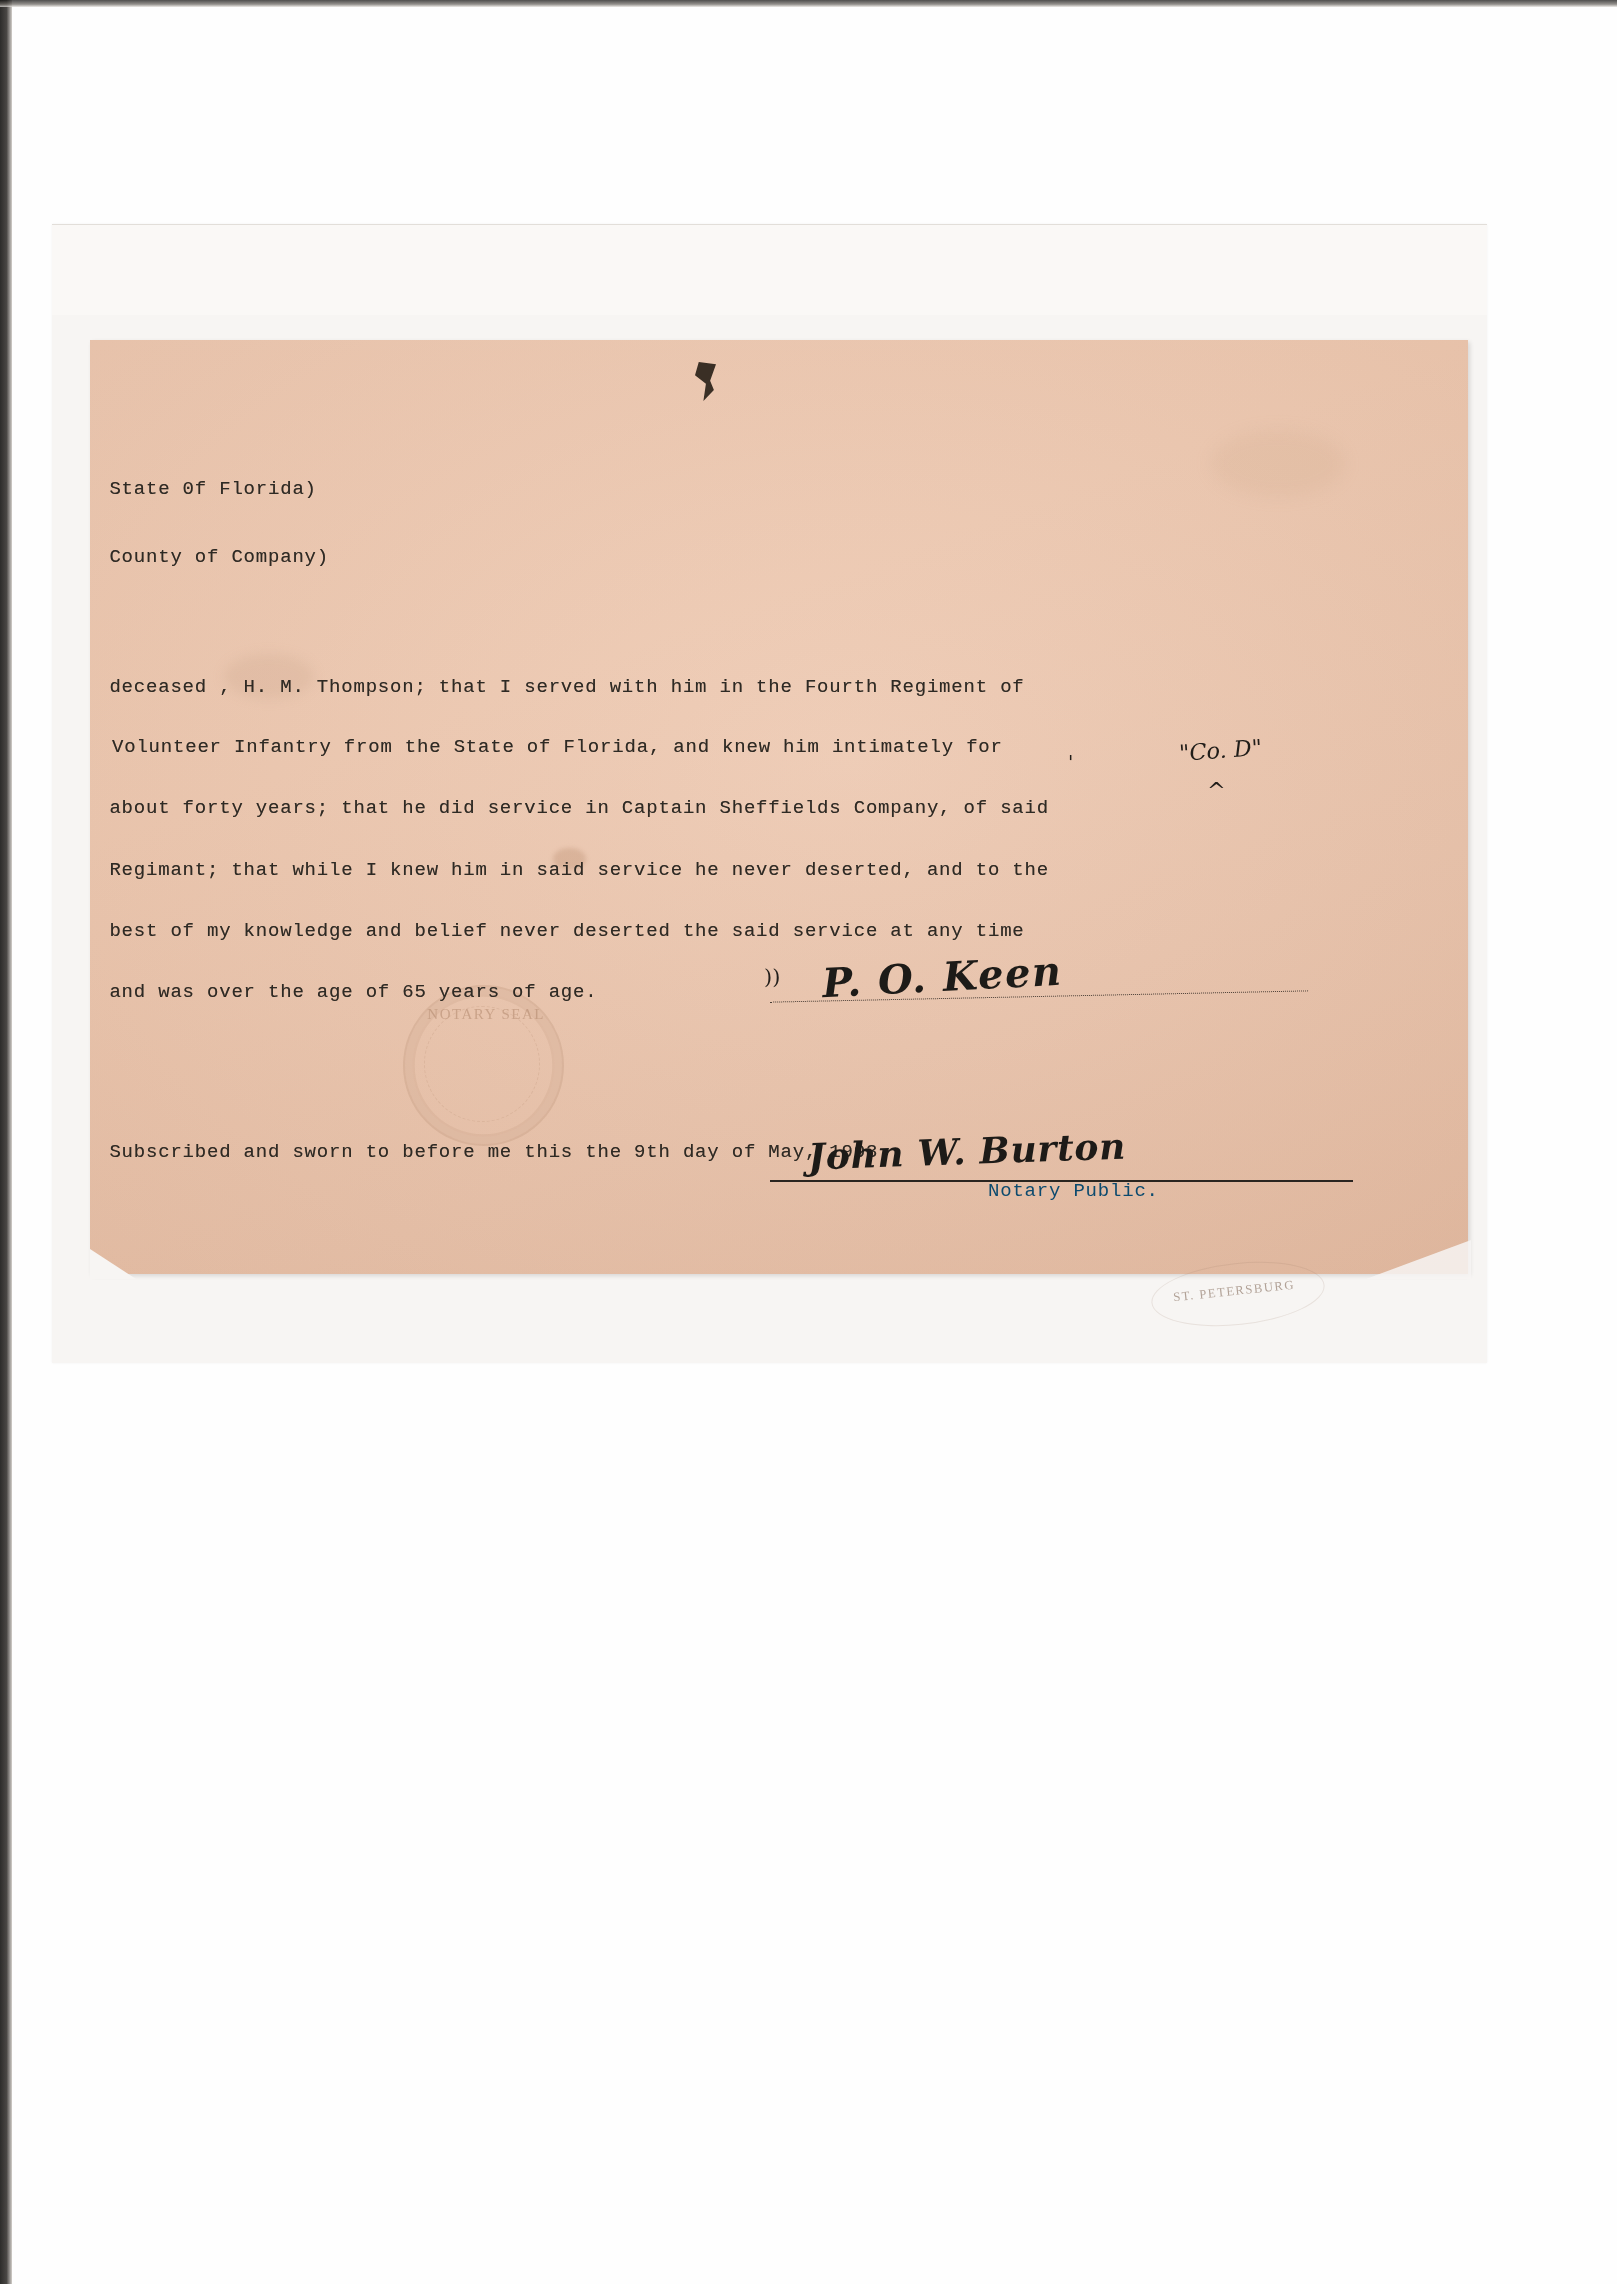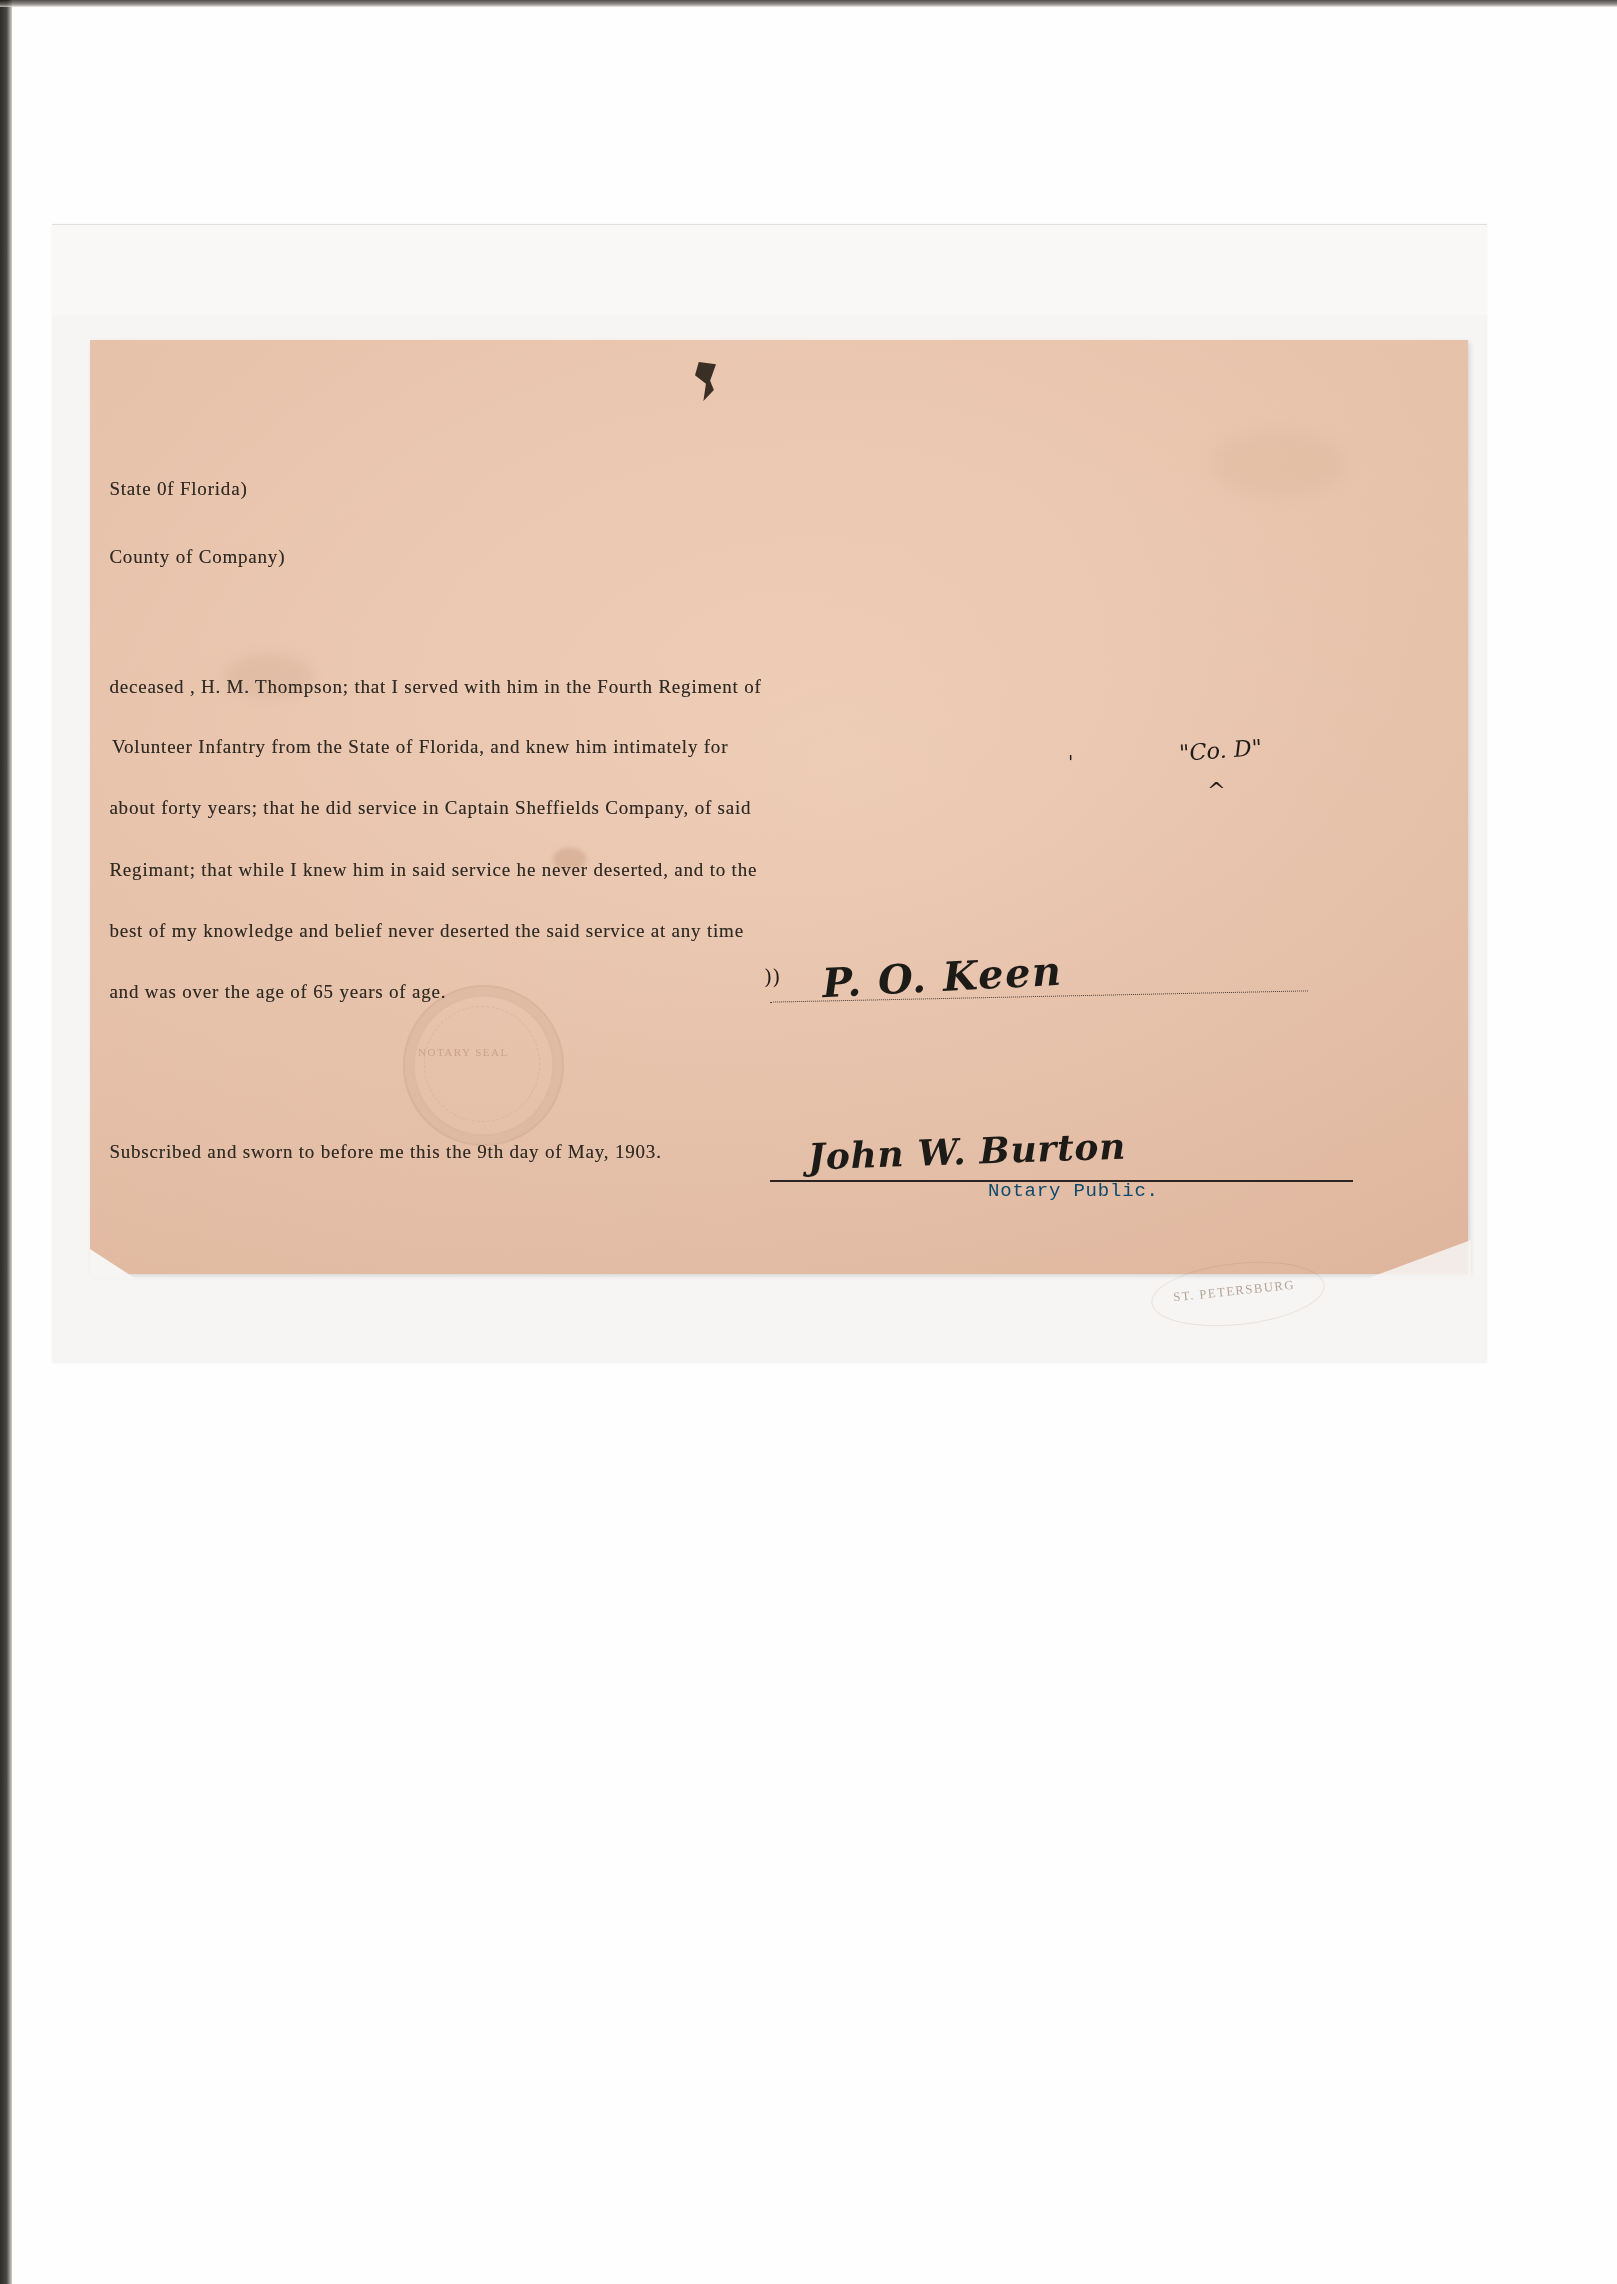--- a/index.html
+++ b/index.html
@@ -116,25 +116,25 @@
     content: "";
     position: absolute;
     left: 19.4px; top: 19.4px;
     width: 114px; height: 114px;
     border-radius: 50%;
     border: 1.5px dashed rgba(192,152,126,0.4);
   }
   #notary-seal-text {
     position: absolute;
     left: 418px;
-    top: 1046px;
+    top: 1006px;
     width: 127px;
-    text-align: left;
+    text-align: right;
     font-family: "Liberation Serif", serif;
-    font-size: 11px;
+    font-size: 15px;
     letter-spacing: 1.5px;
     color: rgba(176,134,108,0.55);
   }
 
   
   #second-seal {
     position: absolute;
     left: 1151px;
     top: 1263px;
     width: 172px;
@@ -167,21 +167,21 @@
     opacity: 0.92;
   }
 
   
   #typed-text {
     position: absolute;
     left: 90px;
     top: 340px;
     width: 1378px;
     height: 934px;
-    font-family: Liberation Serif, serif;
+    font-family: Liberation Mono, monospace;
     color: #2b2722;
   }
   .tline {
     position: absolute;
     white-space: pre;
     font-size: 19px;
     letter-spacing: 0.8px;
     color: #2e2a24;
     text-shadow: 0 0 0.4px rgba(40,34,28,0.45);
   }

